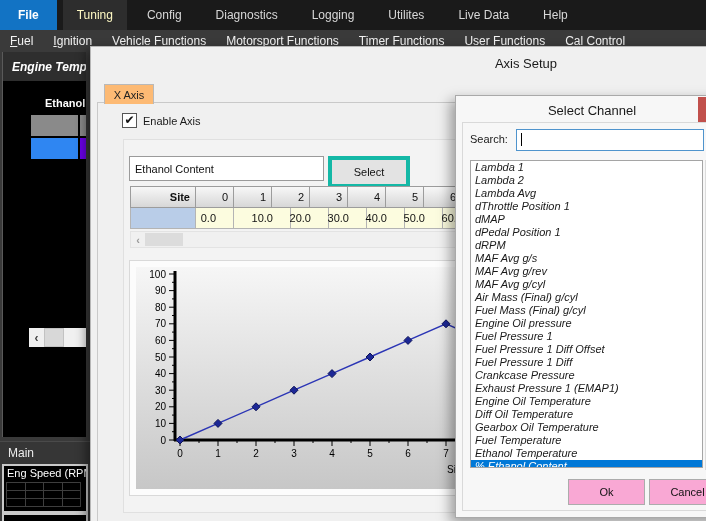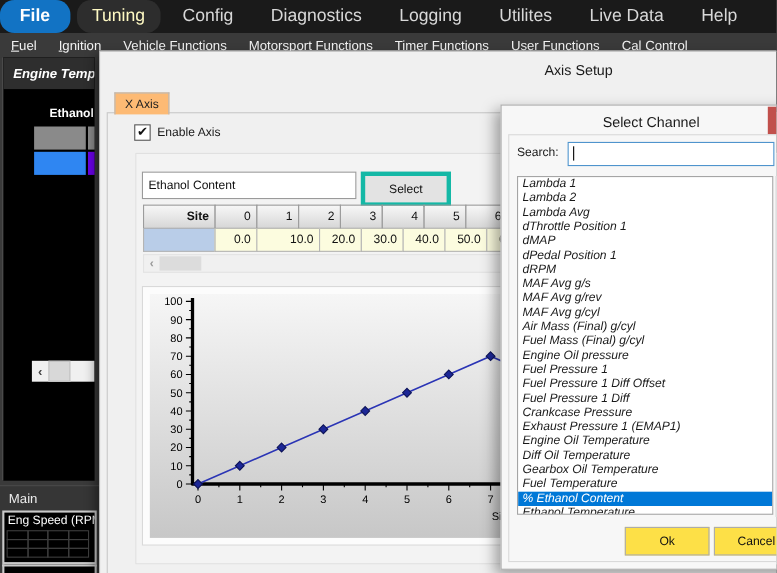--- a/index.html
+++ b/index.html
@@ -1,20 +1,20 @@
 <!DOCTYPE html>
 <html><head>
 <meta charset="utf-8">
 <style>
   html,body{margin:0;padding:0;background:#222;}
   .screen{position:relative;width:706px;height:521px;overflow:hidden;background:#3a3a3a;
           font-family:"Liberation Sans",sans-serif;-webkit-font-smoothing:antialiased;}
   
   .menubar{position:absolute;left:0;top:0;right:0;height:30px;background:#1a1a1a;display:flex;align-items:stretch;z-index:1;}
-  .menu-item{display:flex;align-items:center;padding:0 14px;margin-left:6px;color:#d8d8d8;font-size:16px;white-space:nowrap;border-radius:13px;}
+  .menu-item{display:flex;align-items:center;padding:0 14px;margin-left:6px;color:#d8d8d8;font-size:12px;white-space:nowrap;}
   .menu-item.active{background:#1273c4;color:#fff;font-weight:bold;margin-left:0;padding:0 18px;}
   .menu-item.selected{background:#2d2d2d;color:#fef9c3;}
   
   .submenu{position:absolute;left:0;top:30px;right:0;height:22px;background:#3a3a3a;display:flex;align-items:center;color:#f2f2f2;font-size:12px;z-index:1;}
   .submenu-item{padding:0 10px;white-space:nowrap;}
   .submenu-item .accel{text-decoration:underline;}
   
   .engine-window{position:absolute;left:2px;top:52px;width:83px;height:385px;background:#000;border-left:1px solid #5a5a5a;z-index:1;overflow:hidden;}
   .engine-title{height:29px;background:#2e2e2e;color:#fff;font-style:italic;font-weight:bold;font-size:12px;display:flex;align-items:center;padding-left:9px;white-space:nowrap;overflow:hidden;}
   .mini-axis-label{position:absolute;left:42px;top:45px;color:#fff;font-weight:bold;font-size:11px;white-space:nowrap;}
@@ -40,40 +40,40 @@
   .enable-row{position:absolute;left:31px;top:66px;display:flex;align-items:center;gap:6px;}
   .cb{width:13px;height:13px;background:#fff;border:1px solid #555;font-size:12px;line-height:12px;text-align:center;color:#111;}
   .cb-label{font-size:11px;color:#1a1a1a;}
   .group-box{position:absolute;left:32px;top:92px;width:645px;height:372px;background:#f3f3f3;border:1px solid #e0e0e0;}
   .channel-input{position:absolute;left:5px;top:16px;width:188px;height:23px;background:#fff;border:1px solid #9a9a9a;font-size:11px;color:#111;display:flex;align-items:center;padding-left:5px;}
   .select-btn{position:absolute;left:204px;top:16px;width:74px;height:24px;background:#e3e3e3;border:4px solid #14b8a6;font-size:11px;color:#111;display:flex;align-items:center;justify-content:center;}
   .sites-table{position:absolute;left:6px;top:46px;}
   .trow{display:flex;}
   .hcell{height:22px;background:linear-gradient(#f7f7f7,#d7d7d7);border:1px solid #9c9c9c;margin-left:-1px;font-size:11px;color:#111;display:flex;align-items:center;justify-content:flex-end;padding-right:5px;box-sizing:border-box;}
   .hcell.site{font-weight:bold;margin-left:0;}
-  .dcell{height:21px;background:#fcfcdf;border:1px solid #b4b4b4;border-top:none;margin-left:-1px;font-size:11px;color:#111;display:flex;align-items:center;justify-content:flex-end;padding-right:5px;box-sizing:border-box;}
+  .dcell{height:21px;background:#fcfcdf;border:1px solid #b4b4b4;border-top:none;margin-left:-1px;font-size:11px;color:#111;display:flex;align-items:center;justify-content:flex-end;padding-right:17px;box-sizing:border-box;}
   .dcell.rowhdr{background:#b9cde8;margin-left:0;}
   .h-scroll{position:absolute;left:6px;top:91px;width:500px;height:15px;background:#f0f0f0;border:1px solid #e3e3e3;display:flex;align-items:center;}
   .h-scroll-arrow{width:14px;text-align:center;color:#999;font-size:11px;font-weight:bold;}
   .h-scroll-thumb{width:38px;height:13px;background:#dcdcdc;}
   .chart-box{position:absolute;left:5px;top:120px;width:420px;height:234px;background:#fcfcfc;border:1px solid #d9d9d9;}
   .chart-mount{position:absolute;left:6px;top:6px;width:408px;height:222px;}
   
   .select-dialog{position:absolute;left:455px;top:95px;width:272px;height:421px;background:#f7f7f7;border:1px solid #a9a9a9;box-shadow:-5px 5px 12px rgba(0,0,0,.35);z-index:3;}
   .inner-frame{position:absolute;left:6px;right:6px;top:26px;bottom:6px;border:1px solid #d9d9d9;pointer-events:none;}
   .sc-title{text-align:center;font-size:13px;color:#1a1a1a;padding-top:7px;}
   .close-btn{position:absolute;left:242px;top:1px;width:34px;height:25px;background:#c1504c;color:#fff;font-size:12px;display:flex;align-items:center;justify-content:center;}
   .search-label{position:absolute;left:14px;top:37px;font-size:11px;color:#1a1a1a;}
   .search-input{position:absolute;left:60px;top:33px;width:186px;height:20px;background:#fff;border:1px solid #4f94cd;}
   .caret{position:absolute;left:4px;top:3px;width:1px;height:13px;background:#000;}
   .channel-list{position:absolute;left:14px;top:64px;width:231px;height:306px;background:#fff;border:1px solid #a5a5a5;overflow:hidden;font-size:11px;font-style:italic;}
   .channel-item{height:13px;line-height:13px;padding-left:4px;white-space:nowrap;color:#1a1a1a;}
   .channel-item.selected{background:#0078d7;color:#fff;}
   .list-scroll{position:absolute;left:249px;top:64px;width:17px;height:308px;background:#f0f0f0;border:1px solid #dcdcdc;}
-  .dlg-btn{position:absolute;top:383px;width:75px;height:24px;background:#fde047;border:1px solid #acacac;font-size:11px;color:#111;display:flex;align-items:center;justify-content:center;}
+  .dlg-btn{position:absolute;top:383px;width:75px;height:24px;background:#f9a8d4;border:1px solid #acacac;font-size:11px;color:#111;display:flex;align-items:center;justify-content:center;}
   .ok-btn{left:112px;}
   .cancel-btn{left:193px;}
 </style>
 </head>
 <body>
 
 <div class="screen">
 
   <div class="menubar" id="menubar">
       <div class="menu-item active">File</div>
@@ -281,22 +281,22 @@
         <div class="channel-item">Engine Oil pressure</div>
         <div class="channel-item">Fuel Pressure 1</div>
         <div class="channel-item">Fuel Pressure 1 Diff Offset</div>
         <div class="channel-item">Fuel Pressure 1 Diff</div>
         <div class="channel-item">Crankcase Pressure</div>
         <div class="channel-item">Exhaust Pressure 1 (EMAP1)</div>
         <div class="channel-item">Engine Oil Temperature</div>
         <div class="channel-item">Diff Oil Temperature</div>
         <div class="channel-item">Gearbox Oil Temperature</div>
         <div class="channel-item">Fuel Temperature</div>
+        <div class="channel-item">Ethanol Temperature</div>
         <div class="channel-item selected">% Ethanol Content</div>
-        <div class="channel-item">Ethanol Temperature</div>
       </div>
     <div class="list-scroll">
       
     </div>
     <div class="dlg-btn ok-btn">Ok</div>
     <div class="dlg-btn cancel-btn">Cancel</div>
   </div>
 
 </div>
 

